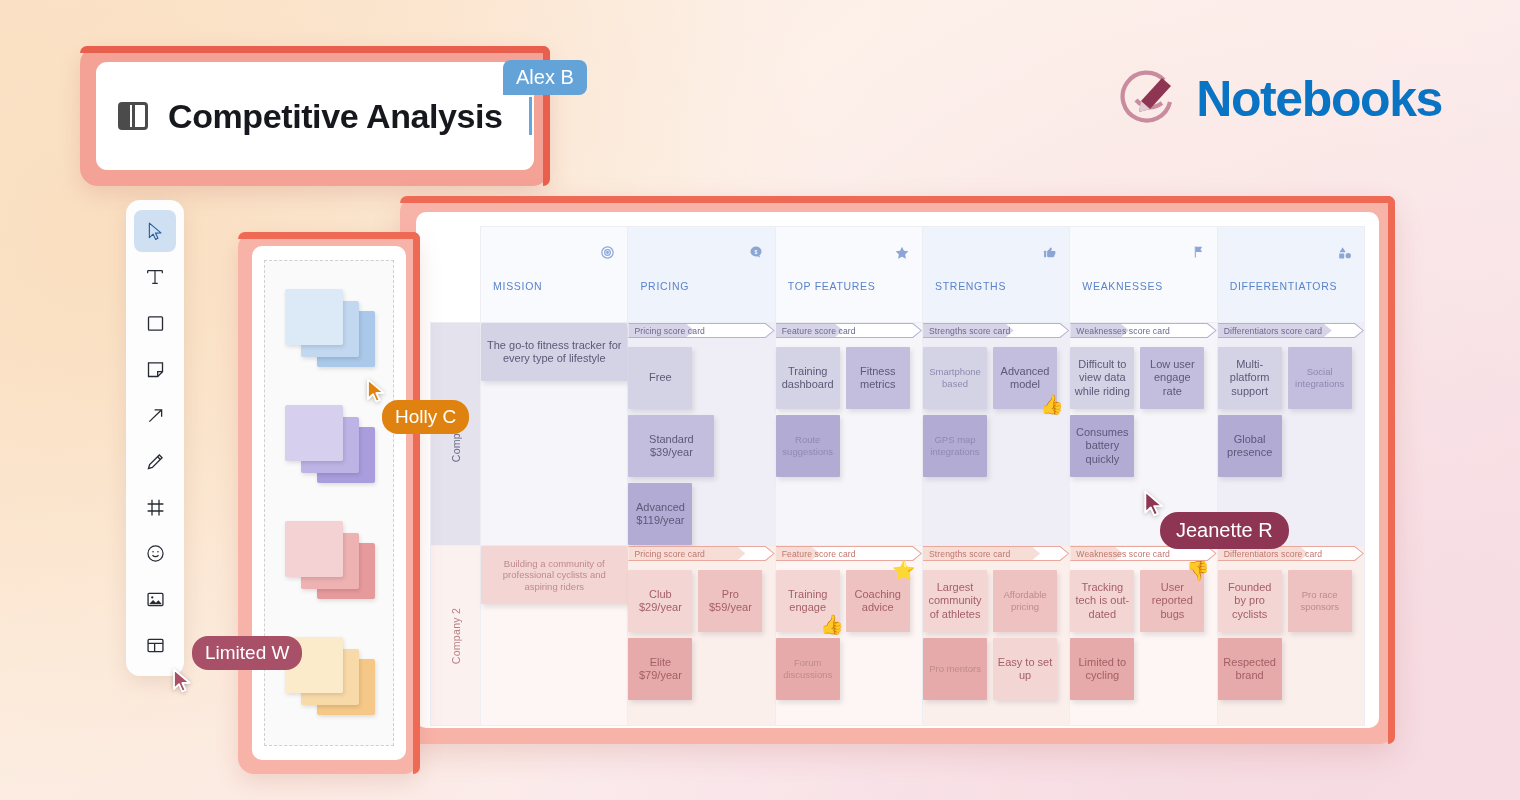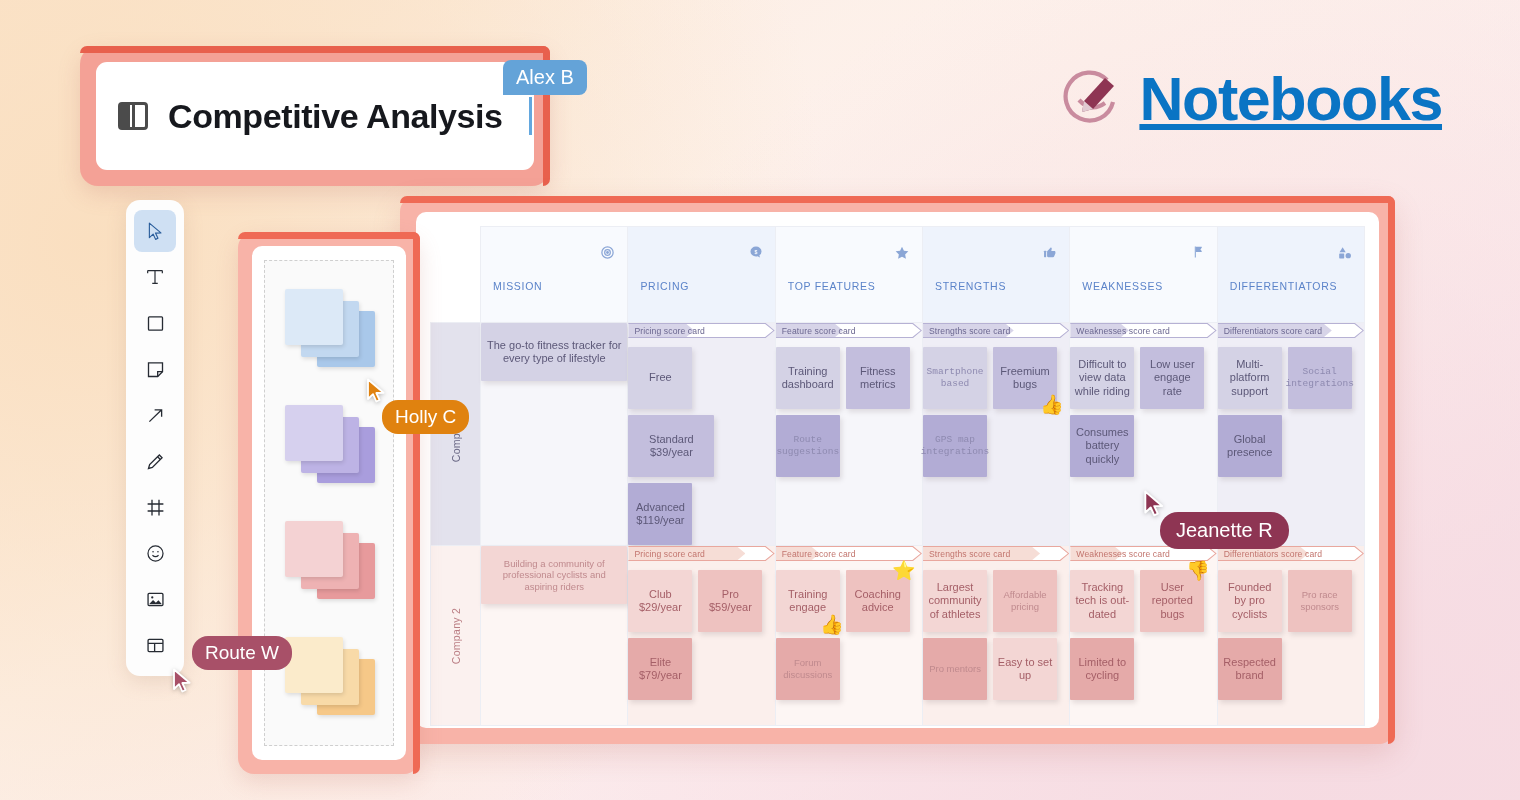--- a/index.html
+++ b/index.html
@@ -194,21 +194,21 @@
   .r1 td.cell{ background:#f6f6fa; }
   .r1 td.cell.alt{ background:#efeef6; }
   .r1 .scorecard .sc-shape{ background:#fff; }
   .r1 .scorecard .sc-outline{ background:#b6b1d4; }
   .r1 .scorecard .sc-fill{ background:#d7d4e8; }
   .r1 .scorecard .sc-text{ color:#6b6790; }
   .r1 .note{ color:#5c5878; font-size:11px; }
   .r1 .note.t1{ background:#d4d2e5; }
   .r1 .note.t2{ background:#c3bedd; }
   .r1 .note.t3{ background:#b2acd5; }
-  .r1 .note.muted{ color:#8e8ab0; font-size:9.5px;font-family:Liberation Mono, monospace; }
+  .r1 .note.muted{ color:#8e8ab0; font-size:9.5px; }
 
   
   .r2 td.rowlabel{ background:#fbf1ef; }
   .r2 .rowlabel-txt{ color:#ba7d83; }
   .r2 td.cell{ background:#fdf6f4; }
   .r2 td.cell.alt{ background:#fbefec; }
   .r2 .scorecard .sc-shape{ background:#fff; }
   .r2 .scorecard .sc-outline{ background:#e9a79e; }
   .r2 .scorecard .sc-fill{ background:#f6ddd6; }
   .r2 .scorecard .sc-text{ color:#c2756e; }
@@ -222,21 +222,21 @@
   .cursor{ position:absolute; z-index:45; }
   .cursor svg{ display:block; filter:drop-shadow(0 1px 2px rgba(0,0,0,.25)); }
   .lbl-holly{ left:382px; top:400px; background:#e0820f; }
   .lbl-nathan{ left:192px; top:636px; background:#a85068; }
   .lbl-jeanette{ left:1160px; top:512px; background:#8e3553; font-size:20px; padding:7px 16px; border-radius:18px;}
 
   
   .logo{ position:absolute; right:78px; top:66px; display:flex; align-items:center; gap:14px; }
   .logo-text{ line-height:.93; }
   .logo-aha{ font-size:35px; font-weight:bold; color:#0a74c4; letter-spacing:-.5px; }
-  .logo-nb{ font-size:61px; font-weight:bold; color:#0a74c4; letter-spacing:-1.4px;text-decoration:underline; }
+  .logo-nb{ font-size:50px; font-weight:bold; color:#0a74c4; letter-spacing:-1.4px; }
 </style>
 </head>
 <body>
 
 <div class="title-card-wrap">
   <div class="title-card">
     <span class="doc-icon">
       <span class="frame"></span>
         <span class="fill"></span>
         <span class="sep"></span>
@@ -489,21 +489,21 @@
                 <span class="sc-shape"></span>
                 <span class="sc-fill" style="width:62%"></span>
                 <span class="sc-outline"></span>
                 <span class="sc-text">Strengths score card</span>
               </div>
               <div class="notes">
                 <div class="note t1 muted">
                   <span class="ntxt">Smartphone based</span>
                 </div>
                 <div class="note t2">
-                  <span class="ntxt">Freemium bugs</span>
+                  <span class="ntxt">Advanced model</span>
                   <span class="emoji br">👍</span>
                 </div>
                 <div class="note t3 muted">
                   <span class="ntxt">GPS map integrations</span>
                 </div>
               </div>
             </td>
             <td class="cell">
               <div class="scorecard">
                 <span class="sc-shape"></span>
@@ -666,20 +666,20 @@
       <path d="M2 1.5 L2 21 L7 16.2 L10.3 23.5 L13.6 22 L10.3 15 L17.6 14.8 Z" fill="#e0820f" stroke="#fff" stroke-width="1.8" stroke-linejoin="round"></path>
     </svg>
 </div>
 <div class="cursor-label lbl-holly">Holly C</div>
 
 <div class="cursor" style="left:172px; top:668px;">
   <svg width="22" height="26" viewBox="0 0 22 26">
       <path d="M2 1.5 L2 21 L7 16.2 L10.3 23.5 L13.6 22 L10.3 15 L17.6 14.8 Z" fill="#a85068" stroke="#fff" stroke-width="1.8" stroke-linejoin="round"></path>
     </svg>
 </div>
-<div class="cursor-label lbl-nathan">Route W</div>
+<div class="cursor-label lbl-nathan">Limited W</div>
 
 <div class="cursor" style="left:1143px; top:490px;">
   <svg width="24" height="28" viewBox="0 0 22 26">
       <path d="M2 1.5 L2 21 L7 16.2 L10.3 23.5 L13.6 22 L10.3 15 L17.6 14.8 Z" fill="#8e3553" stroke="#fff" stroke-width="1.8" stroke-linejoin="round"></path>
     </svg>
 </div>
 <div class="cursor-label lbl-jeanette">Jeanette R</div>
 
 </body></html>

